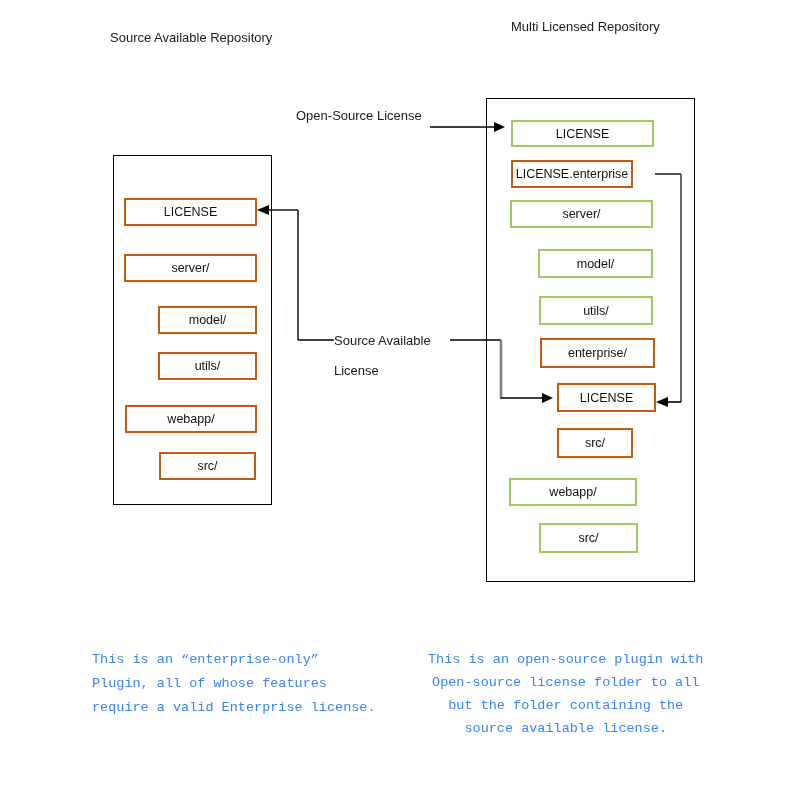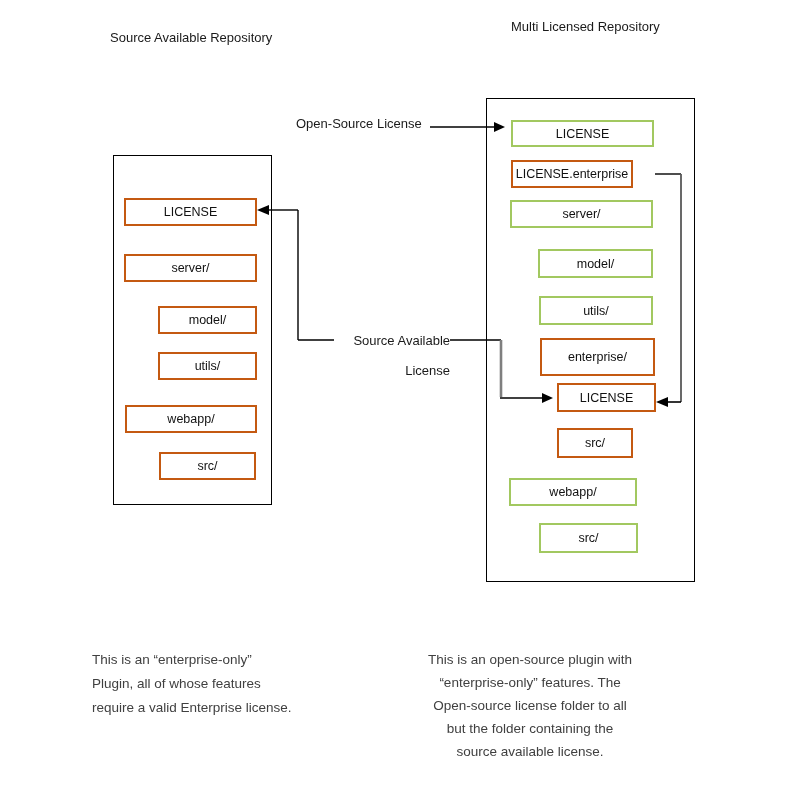--- a/index.html
+++ b/index.html
@@ -17,25 +17,25 @@
     position:absolute;display:flex;align-items:center;justify-content:center;
     background:#fff;font-size:12.5px;color:#111;white-space:nowrap;
     box-sizing:border-box;
   }
   .node.orange{border:2px solid var(--orange);}
   .node.green{border:2px solid var(--green);}
   .flow-label{
     position:absolute;font-size:13px;color:#1a1a1a;white-space:nowrap;
   }
   #source-available-label{
-    text-align:right;line-height:30px;
+    text-align:left;line-height:30px;
   }
   .caption{
-    position:absolute;font-family:Liberation Sans, sans-serif;
-    font-size:13.5px;color:#404040;white-space:nowrap;
+    position:absolute;font-family:Liberation Mono, monospace;
+    font-size:13.5px;color:#3b82f6;white-space:nowrap;
   }
   #left-caption div{line-height:24px;}
   #right-caption div{line-height:23px;text-align:center;}
   svg.connectors{position:absolute;left:0;top:0;pointer-events:none;}
 </style>
 </head>
 <body>
 
 <div id="canvas">
 
@@ -73,37 +73,37 @@
   </div>
   <div class="node green" style="left:510px;top:200px;width:143px;height:28px;">
     <span>server/</span>
   </div>
   <div class="node green" style="left:538px;top:249px;width:115px;height:29px;">
     <span>model/</span>
   </div>
   <div class="node green" style="left:539px;top:296px;width:114px;height:29px;">
     <span>utils/</span>
   </div>
-  <div class="node orange" style="left:540px;top:338px;width:115px;height:38px;">
+  <div class="node orange" style="left:540px;top:338px;width:115px;height:30px;">
     <span>enterprise/</span>
   </div>
   <div class="node orange" style="left:557px;top:383px;width:99px;height:29px;">
     <span>LICENSE</span>
   </div>
   <div class="node orange" style="left:557px;top:428px;width:76px;height:30px;">
     <span>src/</span>
   </div>
   <div class="node green" style="left:509px;top:478px;width:128px;height:28px;">
     <span>webapp/</span>
   </div>
   <div class="node green" style="left:539px;top:523px;width:99px;height:30px;">
     <span>src/</span>
   </div>
 
-  <div class="flow-label" style="left:296px;top:116px;">Open-Source License</div>
+  <div class="flow-label" style="left:296px;top:108px;">Open-Source License</div>
 
   <div class="flow-label" id="source-available-label" style="left:334px;top:326px;width:116px;">
     <div>Source Available</div>
     <div>License</div>
   </div>
 
   <svg class="connectors" width="788" height="801" viewBox="0 0 788 801">
 
     <g>
       <path d="M430 127 H495" stroke="var(--line-black)" stroke-width="1.4" fill="none"></path>
@@ -129,19 +129,18 @@
     </g>
   </svg>
 
   <div class="caption" id="left-caption" style="left:92px;top:648px;">
     <div>This is an “enterprise-only”</div>
     <div>Plugin, all of whose features</div>
     <div>require a valid Enterprise license.</div>
   </div>
   <div class="caption" id="right-caption" style="left:428px;top:648px;">
     <div>This is an open-source plugin with</div>
-    <div>“enterprise-only” features. The</div>
     <div>Open-source license folder to all</div>
     <div>but the folder containing the</div>
     <div>source available license.</div>
   </div>
 
 </div>
 
 </body></html>

